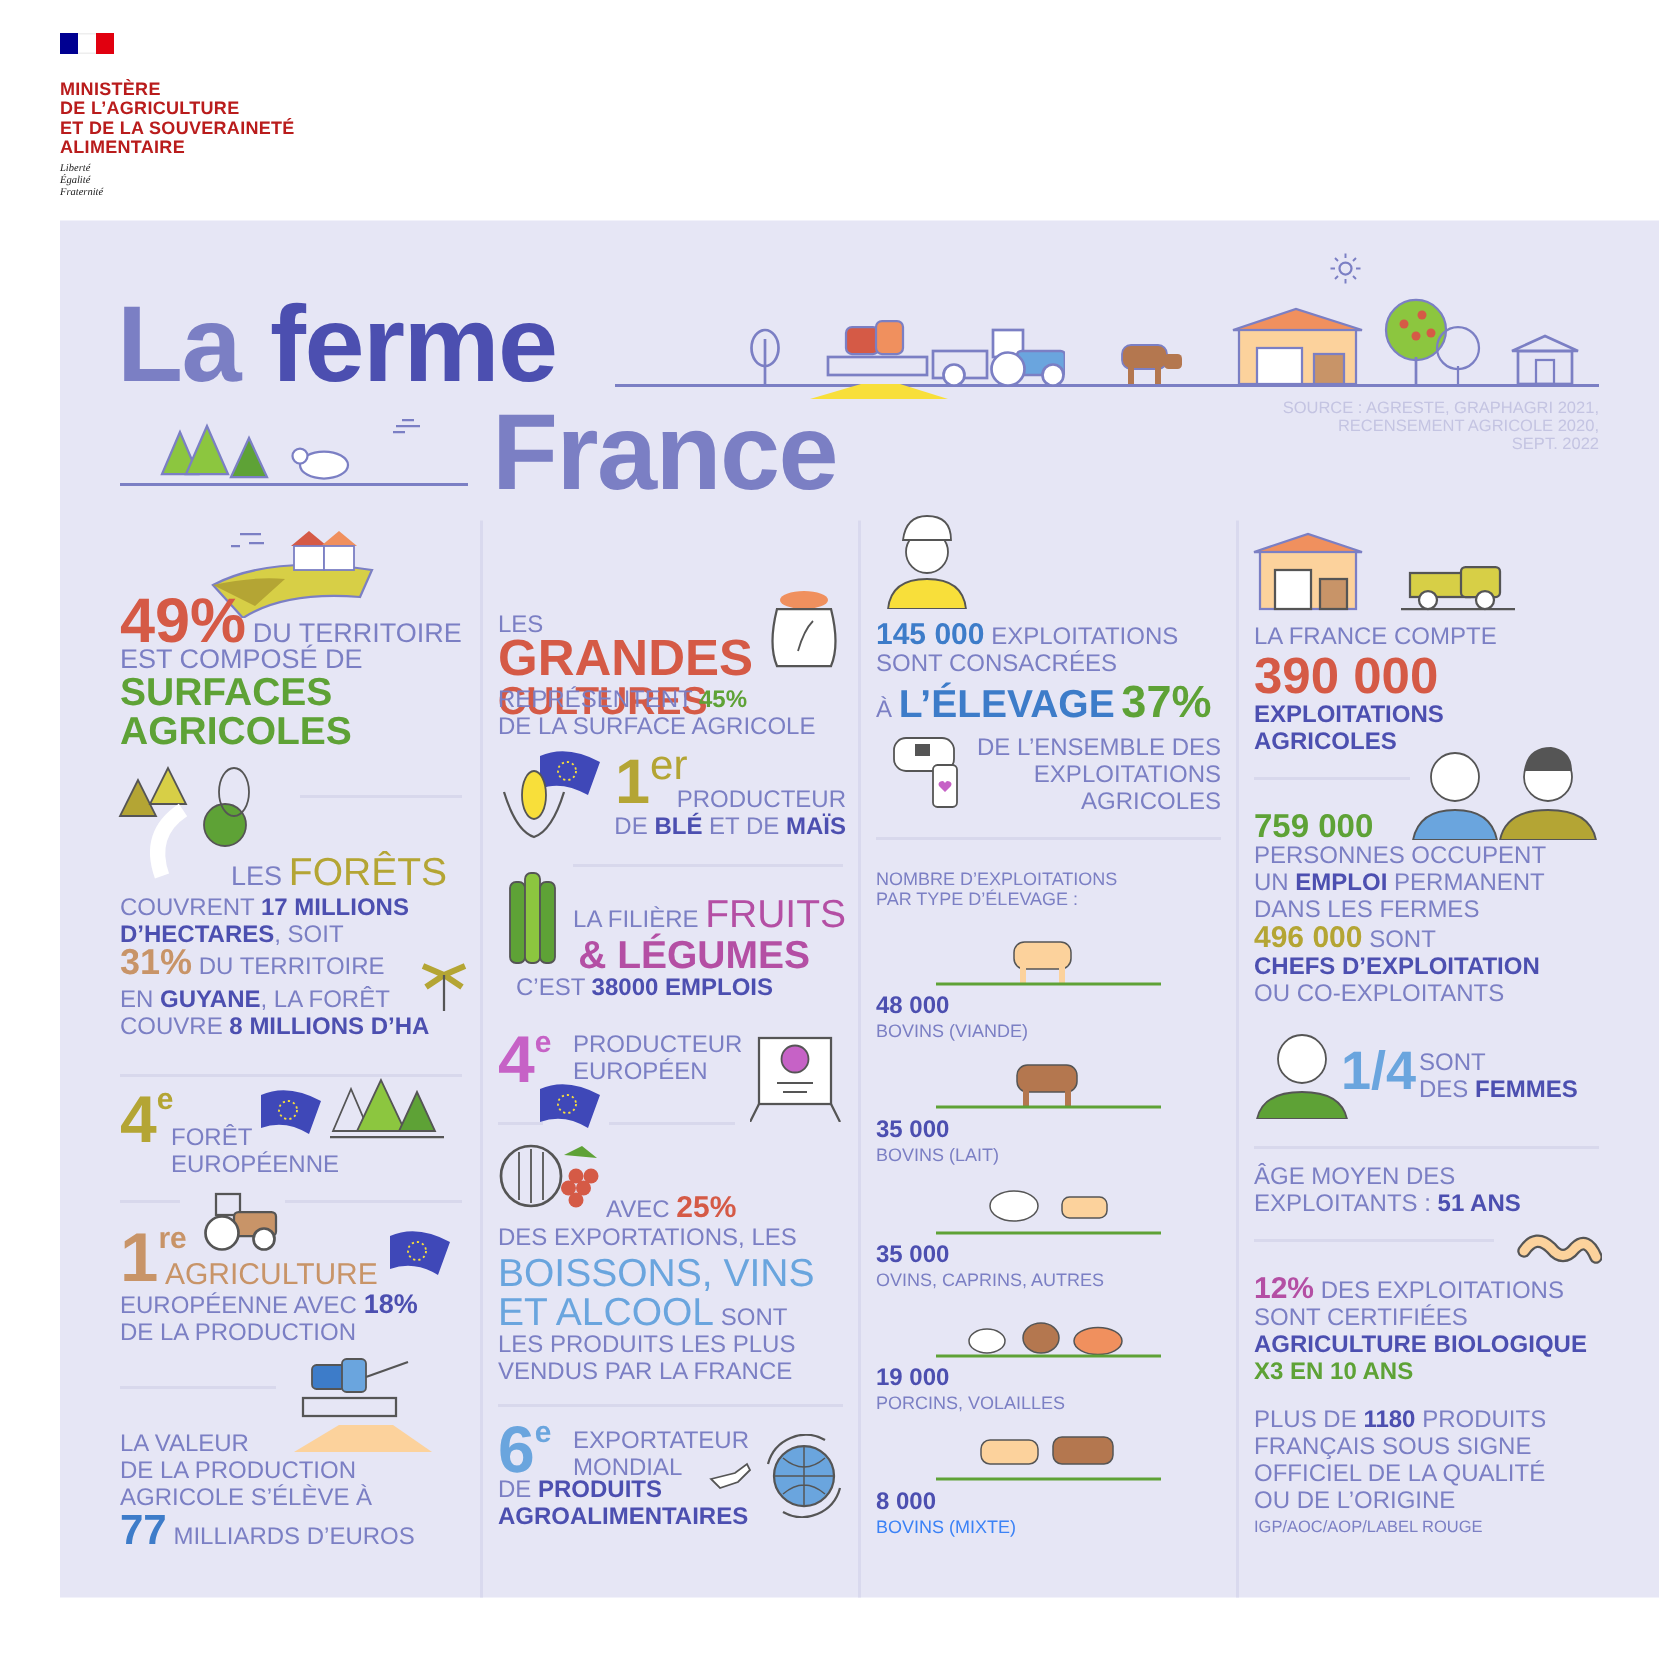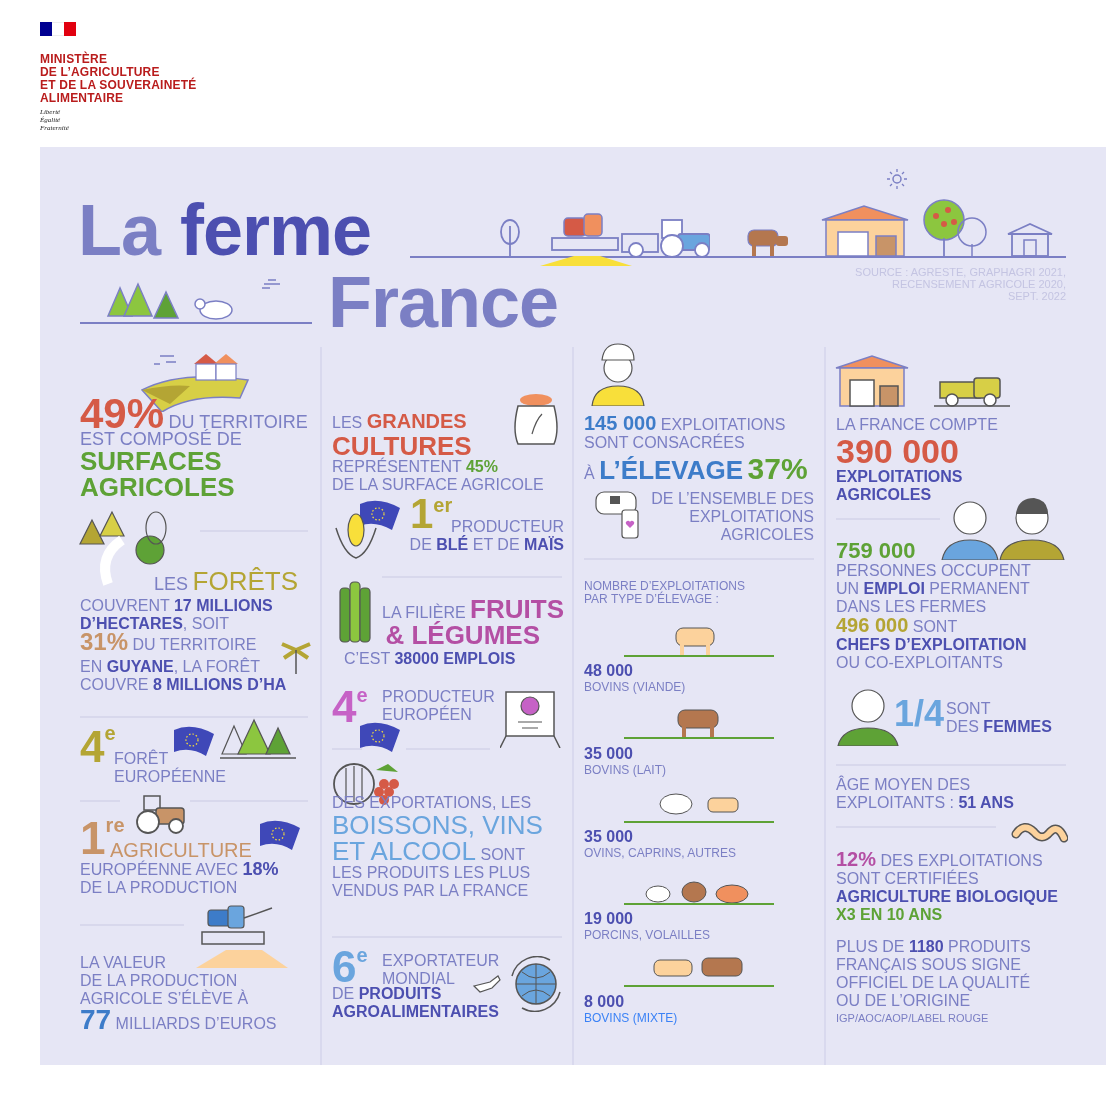--- a/index.html
+++ b/index.html
@@ -218,52 +218,52 @@
   <rect x="6" y="28" width="62" height="12" fill="none" stroke="#555" stroke-width="1.5"></rect>
 </svg>
 <div class="abs" style="left:80px;top:954px;width:232px">
   <div class="txt">LA VALEUR</div>
   <div class="txt">DE LA PRODUCTION</div>
   <div class="txt">AGRICOLE S’ÉLÈVE À</div>
   <div class="txt"><span class="blue" style="font-size:28px;font-weight:700;line-height:24px">77</span> <span>MILLIARDS D’EUROS</span></div>
 </div>
 
 <div class="abs" style="left:332px;top:408px;width:186px">
-  <div><span class="txt">LES</span> <span class="red" style="font-size:20px;font-weight:700;line-height:26px">GRANDES</span></div>
+  <div><span class="txt">LES</span> <span class="red" style="font-size:34px;font-weight:700;line-height:26px">GRANDES</span></div>
   <div class="red" style="font-size:26px;font-weight:700;line-height:24px">CULTURES</div>
 </div>
 <div class="abs" style="left:332px;top:458px;width:240px">
   <div class="txt"><span>REPRÉSENTENT</span> <span class="green" style="font-weight:700">45%</span></div>
   <div class="txt">DE LA SURFACE AGRICOLE</div>
 </div>
 <svg class="icon" style="left:510px;top:390px" width="52" height="56">
   <ellipse cx="26" cy="10" rx="16" ry="6" fill="#f0905e"></ellipse>
   <path d="M8 16 Q2 40 8 54 H44 Q50 40 44 16 Z" fill="#fff" stroke="#555" stroke-width="1.5"></path>
   <path d="M22 44 Q26 30 32 24" stroke="#555" stroke-width="1.2" fill="none"></path>
 </svg>
 <svg class="icon" style="left:334px;top:498px" width="70" height="66">
   <path d="M26 6 Q44 -2 66 10 L58 32 Q40 22 26 28 Z" fill="#3f48b8"></path>
   <circle cx="44" cy="16" r="6" fill="none" stroke="#f8df3a" stroke-width="1.2" stroke-dasharray="1.5 2"></circle>
   <ellipse cx="22" cy="32" rx="8" ry="16" fill="#f8df3a" stroke="#555" stroke-width="1.2"></ellipse>
   <path d="M2 30 Q10 56 22 60 Q34 56 42 30" fill="none" stroke="#555" stroke-width="1.5"></path>
 </svg>
 <div class="abs" style="left:398px;top:494px;width:166px">
-  <div style="padding-left:12px"><span class="olive" style="font-size:42px;font-weight:700;line-height:40px">1</span><span class="olive" style="font-size:20px;font-weight:700;vertical-align:16px">er</span></div>
+  <div style="padding-left:12px"><span class="olive" style="font-size:42px;font-weight:700;line-height:40px">1</span><span class="olive" style="font-size:28px;font-weight:400;vertical-align:16px">er</span></div>
   <div class="txt right" style="margin-top:-16px">PRODUCTEUR</div>
   <div class="txt right"><span>DE</span> <span class="b">BLÉ</span> <span>ET DE</span> <span class="b">MAÏS</span></div>
 </div>
 
 <div class="hr" style="left:382px;top:576px;width:180px"></div>
 <svg class="icon" style="left:336px;top:578px" width="40" height="66">
   <rect x="4" y="10" width="10" height="54" rx="4" fill="#5ea236" stroke="#555" stroke-width="1.2"></rect>
   <rect x="14" y="4" width="10" height="60" rx="4" fill="#8cc63f" stroke="#555" stroke-width="1.2"></rect>
   <rect x="24" y="10" width="10" height="54" rx="4" fill="#5ea236" stroke="#555" stroke-width="1.2"></rect>
 </svg>
 <div class="abs" style="left:380px;top:596px;width:184px">
-  <div class="right"><span class="txt">LA FILIÈRE</span> <span class="purple" style="font-size:26px;font-weight:700;line-height:26px">FRUITS</span></div>
+  <div class="right"><span class="txt">LA FILIÈRE</span> <span class="purple" style="font-size:26px;font-weight:400;line-height:26px">FRUITS</span></div>
   <div class="purple right" style="font-size:26px;font-weight:700;line-height:26px;padding-right:24px">&amp; LÉGUMES</div>
 </div>
 <div class="abs" style="left:344px;top:650px;width:220px">
   <div class="txt"><span>C’EST</span> <span class="b">38000 EMPLOIS</span></div>
 </div>
 <div class="abs" style="left:332px;top:684px;width:180px">
   <span class="pink" style="font-size:44px;font-weight:700;line-height:44px">4</span><span class="pink" style="font-size:20px;font-weight:700;vertical-align:20px">e</span>
   <div class="txt" style="position:absolute;left:50px;top:4px">PRODUCTEUR</div>
   <div class="txt" style="position:absolute;left:50px;top:22px">EUROPÉEN</div>
 </div>
@@ -284,20 +284,21 @@
   <circle cx="22" cy="24" r="20" fill="none" stroke="#555" stroke-width="1.8"></circle>
   <path d="M14 8v32M22 6v36M30 8v32" stroke="#555" stroke-width="1.2"></path>
   <path d="M44 10 L56 4 L66 12" fill="#5ea236"></path>
   <circle cx="52" cy="24" r="5" fill="#d55a46"></circle>
     <circle cx="62" cy="24" r="5" fill="#d55a46"></circle>
     <circle cx="47" cy="32" r="5" fill="#d55a46"></circle>
     <circle cx="57" cy="32" r="5" fill="#d55a46"></circle>
     <circle cx="52" cy="40" r="5" fill="#d55a46"></circle>
 </svg>
 <div class="abs" style="left:332px;top:794px;width:232px">
+  <div style="padding-left:72px"><span class="txt">AVEC</span> <span class="red" style="font-size:20px;font-weight:700">25%</span></div>
   <div class="txt">DES EXPORTATIONS, LES</div>
   <div class="lblue" style="font-size:26px;line-height:26px">BOISSONS, VINS</div>
   <div><span class="lblue" style="font-size:26px;line-height:26px">ET ALCOOL</span> <span class="txt">SONT</span></div>
   <div class="txt">LES PRODUITS LES PLUS</div>
   <div class="txt">VENDUS PAR LA FRANCE</div>
 </div>
 
 <div class="hr" style="left:332px;top:936px;width:230px"></div>
 <div class="abs" style="left:332px;top:944px;width:190px">
   <span class="lblue" style="font-size:44px;font-weight:700;line-height:44px">6</span><span class="lblue" style="font-size:20px;font-weight:700;vertical-align:20px">e</span>

